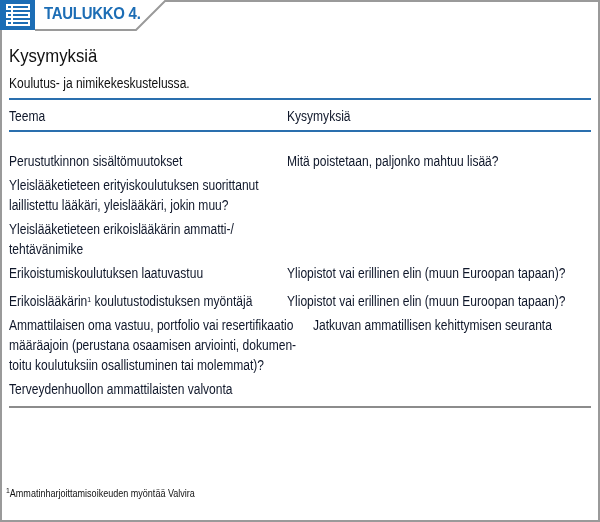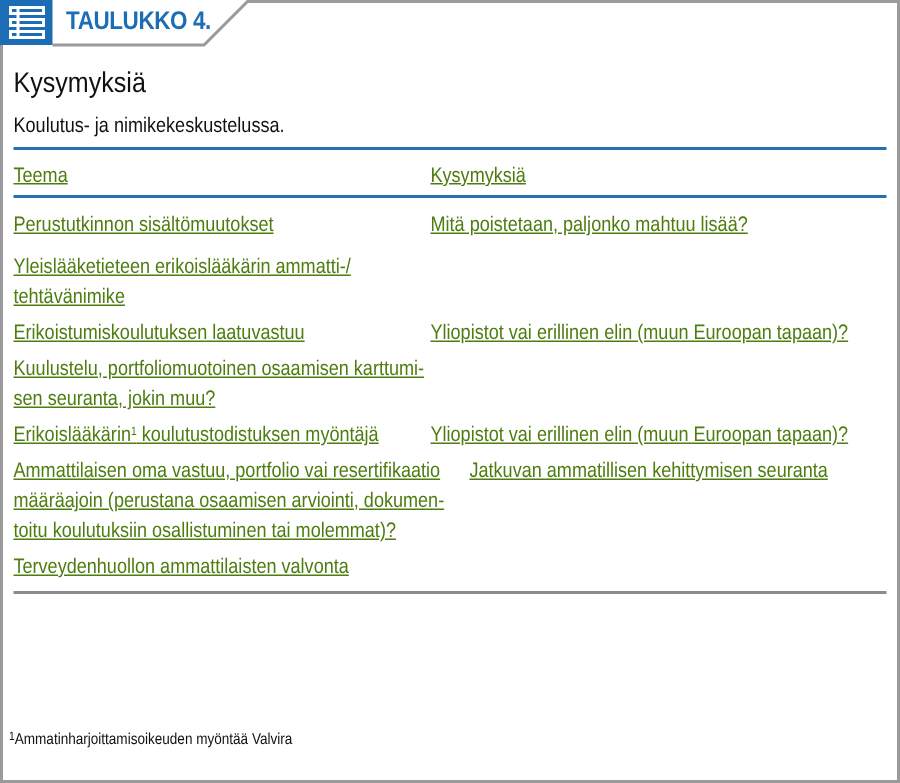--- a/index.html
+++ b/index.html
@@ -12,21 +12,21 @@
   .tab-label { position: absolute; left: 44px; top: 4px; font-size: 17px; font-weight: bold;
                color: #1c6db5; letter-spacing: -0.3px; transform: scaleX(0.88); transform-origin: left center; white-space: nowrap; }
   .title { position: absolute; left: 9px; top: 45px; font-size: 19px; font-weight: normal;
            color: #111; transform: scaleX(0.88); transform-origin: left center; white-space: nowrap; }
   .subtitle { position: absolute; left: 9px; top: 75px; font-size: 14px; color: #111;
               transform: scaleX(0.86); transform-origin: left center; white-space: nowrap; }
   .table { position: absolute; left: 9px; top: 98px; width: 582px; }
   .rule-blue { height: 2px; background: #2a6fae; width: 100%; }
   .rule-gray { height: 2px; background: #8c8c8c; width: 100%; }
   .row { display: flex; width: 100%; }
-  .cell { font-size: 14px; line-height: 20px; color: #4d7c0f; transform-origin: left top; text-decoration: underline; }
+  .cell { font-size: 14px; line-height: 20px; color: #0f172a; transform-origin: left top; }
   .c1 { width: 278px; padding-left: 0; }
   .c2 { width: 304px; }
   .cell span { display: block; transform: scaleX(0.86); transform-origin: left top; white-space: nowrap; }
   .hdr { padding: 6px 0 4px 0; }
   .hdr .cell span { font-weight: normal; }
   .body-row { padding-top: 3px; padding-bottom: 1px; }
   sup { font-size: 8px; vertical-align: top; position: relative; top: -1px; }
   .footnote { position: absolute; left: 6px; top: 487px; font-size: 10.5px; color: #111;
               transform: scaleX(0.86); transform-origin: left center; white-space: nowrap; }
 </style>
@@ -57,50 +57,50 @@
     <div class="rule-blue"></div>
     <div class="row hdr">
       <div class="cell c1">
           <span>Teema</span>
         </div>
       <div class="cell c2">
           <span>Kysymyksiä</span>
         </div>
     </div>
     <div class="rule-blue"></div>
-    <div id="table-body" style="padding-top:4px;padding-bottom:6px;">
+    <div id="table-body" style="padding-top:16px;padding-bottom:6px;">
         <div class="row body-row">
           <div class="cell c1">
             <span>Perustutkinnon sisältömuutokset</span>
           </div>
           <div class="cell c2">
             <span>Mitä poistetaan, paljonko mahtuu lisää?</span>
           </div>
         </div>
         <div class="row body-row">
+          <div class="cell c2">
+            <span>Yleislääketieteen erityiskoulutuksen suorittanut</span>
+            <span>laillistettu lääkäri, yleislääkäri, jokin muu?</span>
+          </div>
         </div>
         <div class="row body-row">
           <div class="cell c1">
             <span>Yleislääketieteen erikoislääkärin ammatti-/</span>
             <span>tehtävänimike</span>
           </div>
         </div>
         <div class="row body-row">
           <div class="cell c1">
             <span>Erikoistumiskoulutuksen laatuvastuu</span>
           </div>
           <div class="cell c2">
             <span>Yliopistot vai erillinen elin (muun Euroopan tapaan)?</span>
           </div>
         </div>
         <div class="row body-row">
-          <div class="cell c2">
-            <span>Kuulustelu, portfoliomuotoinen osaamisen karttumi-</span>
-            <span>sen seuranta, jokin muu?</span>
-          </div>
         </div>
         <div class="row body-row">
           <div class="cell c1">
             <span><b style="font-weight: normal;">Erikoislääkärin</b><sup>1</sup><b style="font-weight: normal; white-space: pre;"> koulutustodistuksen myöntäjä</b></span>
           </div>
           <div class="cell c2">
             <span>Yliopistot vai erillinen elin (muun Euroopan tapaan)?</span>
           </div>
         </div>
         <div class="row body-row">

